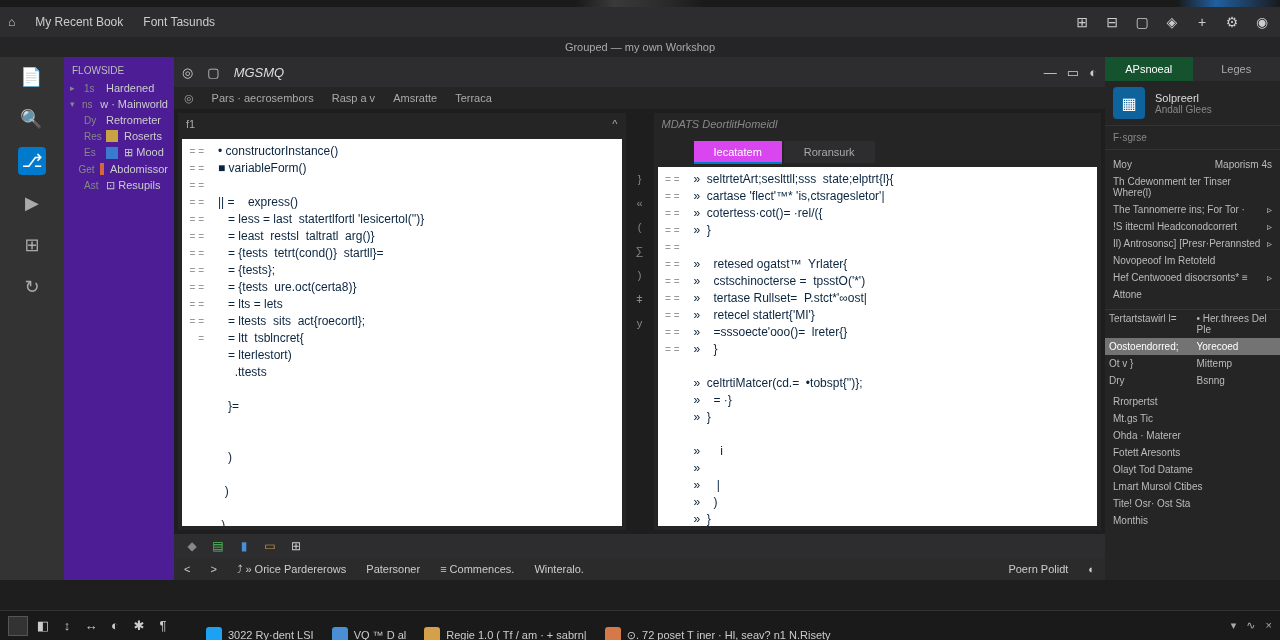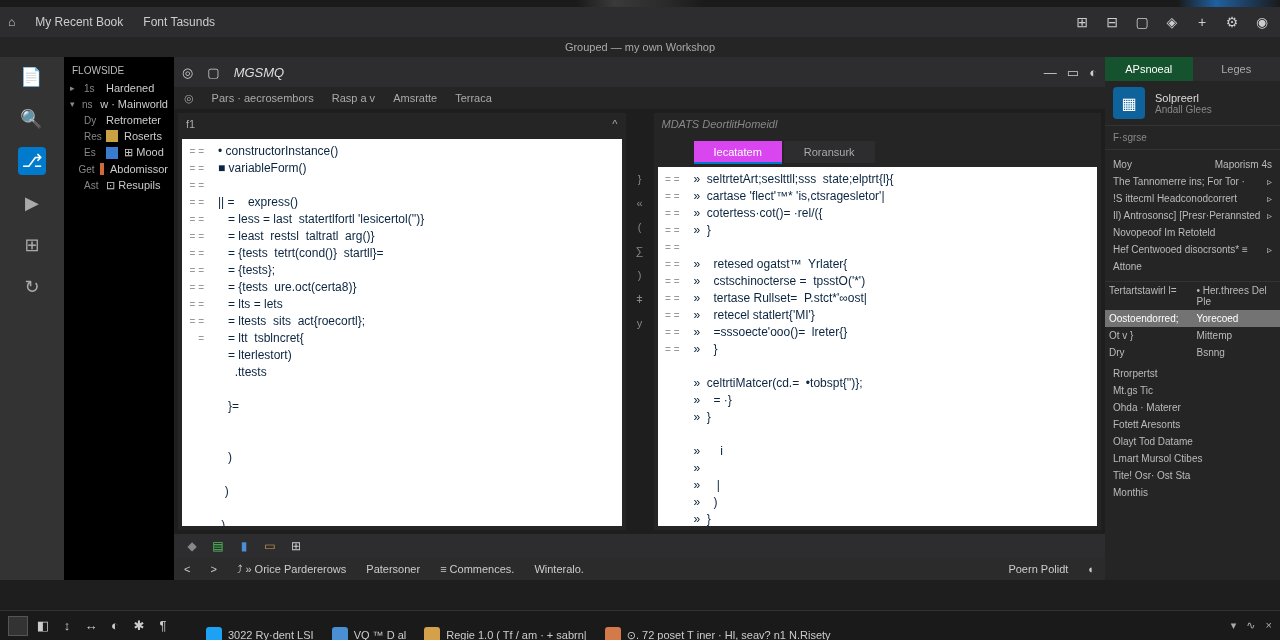--- a/index.html
+++ b/index.html
@@ -8,21 +8,21 @@
 .titlebar { height: 30px; background: #2d2d30; display: flex; align-items: center; padding: 0 8px; gap: 20px; }
 .titlebar .menu-item { color: #ccc; font-size: 12px; cursor: pointer; }
 .titlebar .right { margin-left: auto; display: flex; gap: 10px; }
 .titlebar .right span { width: 20px; height: 20px; display: inline-flex; align-items: center; justify-content: center; color: #ccc; cursor: pointer; font-size: 14px; }
 .subtitle { height: 20px; background: #252526; text-align: center; font-size: 11px; color: #aaa; line-height: 20px; }
 .main { display: flex; height: 523px; }
 .activity-bar { width: 64px; background: #333333; display: flex; flex-direction: column; align-items: center; padding-top: 6px; gap: 14px; }
 .activity-bar .ab-icon { width: 28px; height: 28px; display: flex; align-items: center; justify-content: center; color: #aaa; cursor: pointer; font-size: 18px; border-radius: 4px; }
 .activity-bar .ab-icon.active { color: #fff; background: #007acc; }
 .activity-bar .ab-icon.sel { color: #fff; }
-.sidebar { width: 110px; background: #000000; padding: 4px 0; }
+.sidebar { width: 110px; background: #4c1d95; padding: 4px 0; }
 .sidebar-hdr { padding: 4px 8px; font-size: 10px; color: #bbb; text-transform: uppercase; }
 .tree-item { padding: 2px 6px; font-size: 11px; color: #ccc; display: flex; gap: 6px; align-items: center; cursor: pointer; white-space: nowrap; overflow: hidden; }
 .tree-item .chev { color: #888; font-size: 9px; width: 8px; }
 .tree-item .num { color: #888; font-size: 10px; width: 16px; }
 .tree-item .ficon { width: 12px; height: 12px; display: inline-block; }
 .fi-yellow { background: #c9a244; }
 .fi-orange { background: #d06a3a; }
 .fi-blue { background: #3a7bd0; }
 .editor-area { flex: 1; background: #1e1e1e; display: flex; flex-direction: column; }
 .editor-toolbar { height: 30px; display: flex; align-items: center; padding: 0 8px; gap: 14px; background: #2d2d30; }
@@ -319,20 +319,24 @@
     </div>
     <div class="rp-section">
       <div class="rp-lbl">F·sgrse</div>
     </div>
     <div class="rp-section" id="rp-rows">
         <div class="rp-row">
           <span style="flex:1">Moy</span>
           <span>Maporism 4s</span>
         </div>
         <div class="rp-row">
+          <span style="flex:1">Th Cdewonment ter Tinser Where(l)</span>
+          <span></span>
+        </div>
+        <div class="rp-row">
           <span style="flex:1">The Tannomerre ins; For Tor ·</span>
           <span>▹</span>
         </div>
         <div class="rp-row">
           <span style="flex:1">!S ittecml  Headconodcorrert </span>
           <span>▹</span>
         </div>
         <div class="rp-row">
           <span style="flex:1">Il) Antrosonsc]  [Presr·Perannsted </span>
           <span>▹</span>

